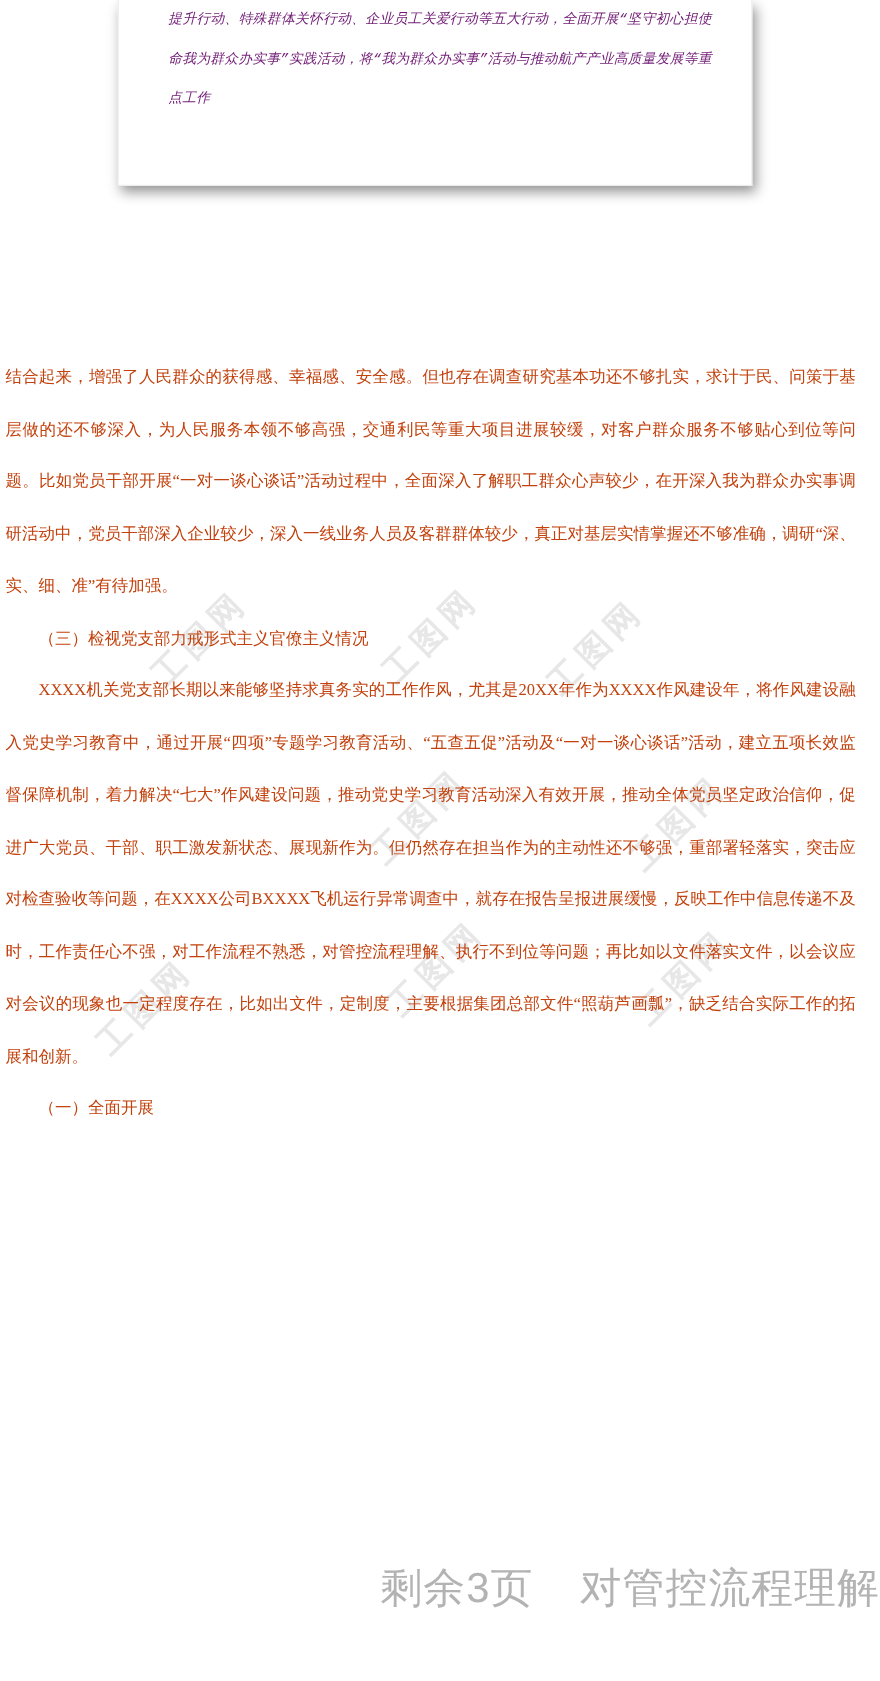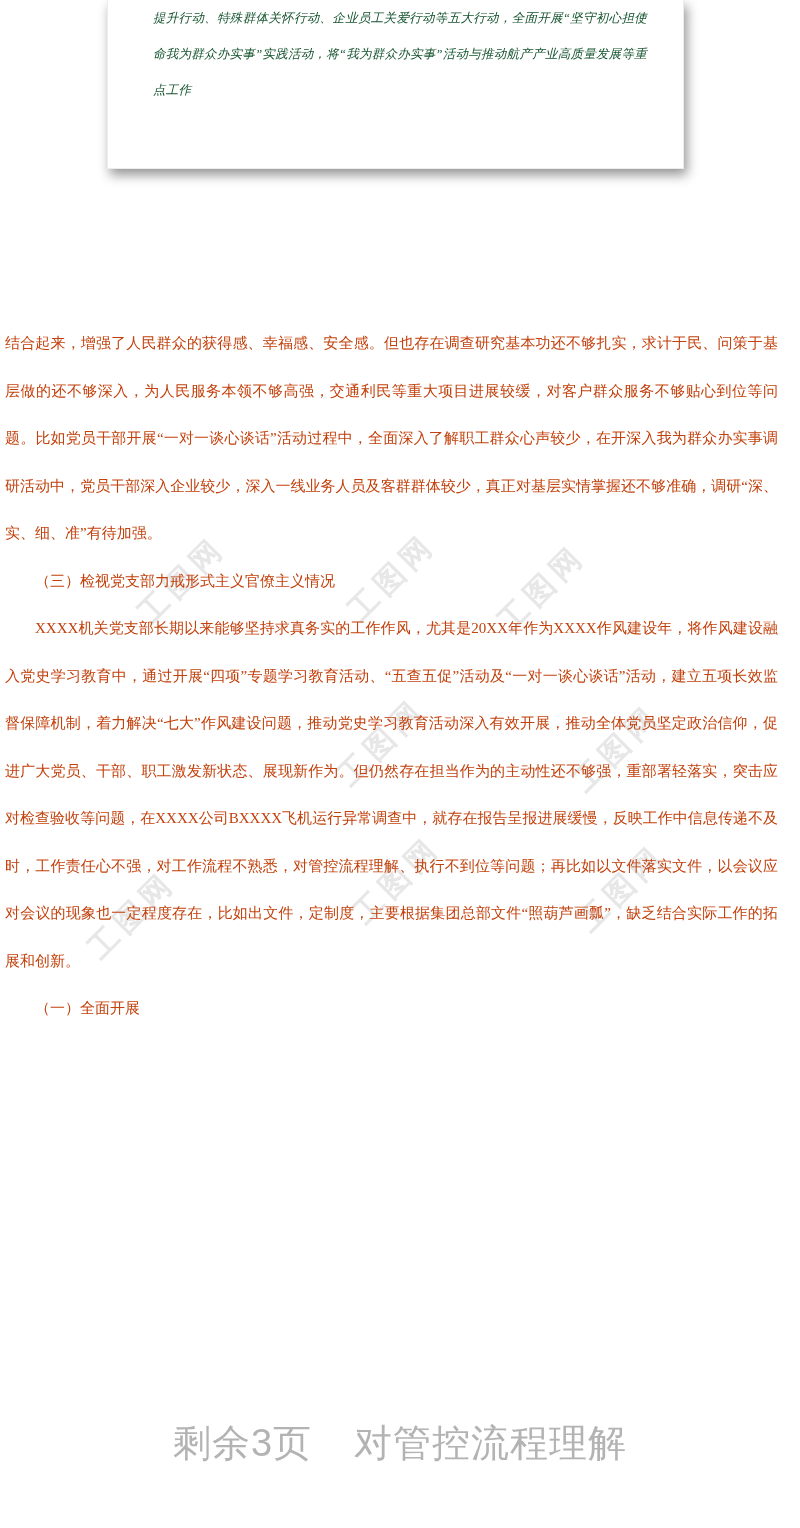--- a/index.html
+++ b/index.html
@@ -27,21 +27,22 @@
     padding: 0 36px 0 45px;
     z-index: 3;
   }
   .prev-card .prev-text {
     margin: 0;
     font-style: italic;
     font-size: 12.5px;
     line-height: 36px;
     letter-spacing: 0.2px;
     text-align: justify;
-    color: #14532d;
+    color: #701a75;
+    font-family: Liberation Mono, monospace;
   }
 
   
   .watermarks {
     position: absolute;
     inset: 0;
     z-index: 1;
     pointer-events: none;
   }
   .wm {
@@ -71,21 +72,21 @@
   .content p.indent { text-indent: 2em; }
 
   
   .footer {
     position: absolute;
     top: 1418px;
     left: 0;
     right: 0;
     z-index: 2;
     display: flex;
-    justify-content: center;
+    justify-content: flex-end;
     gap: 42px;
     font-family: "Liberation Sans", "DejaVu Sans", sans-serif;
     font-size: 38px;
     letter-spacing: 1px;
     color: #b3b3b3;
   }
 </style>
 </head>
 <body>
 

